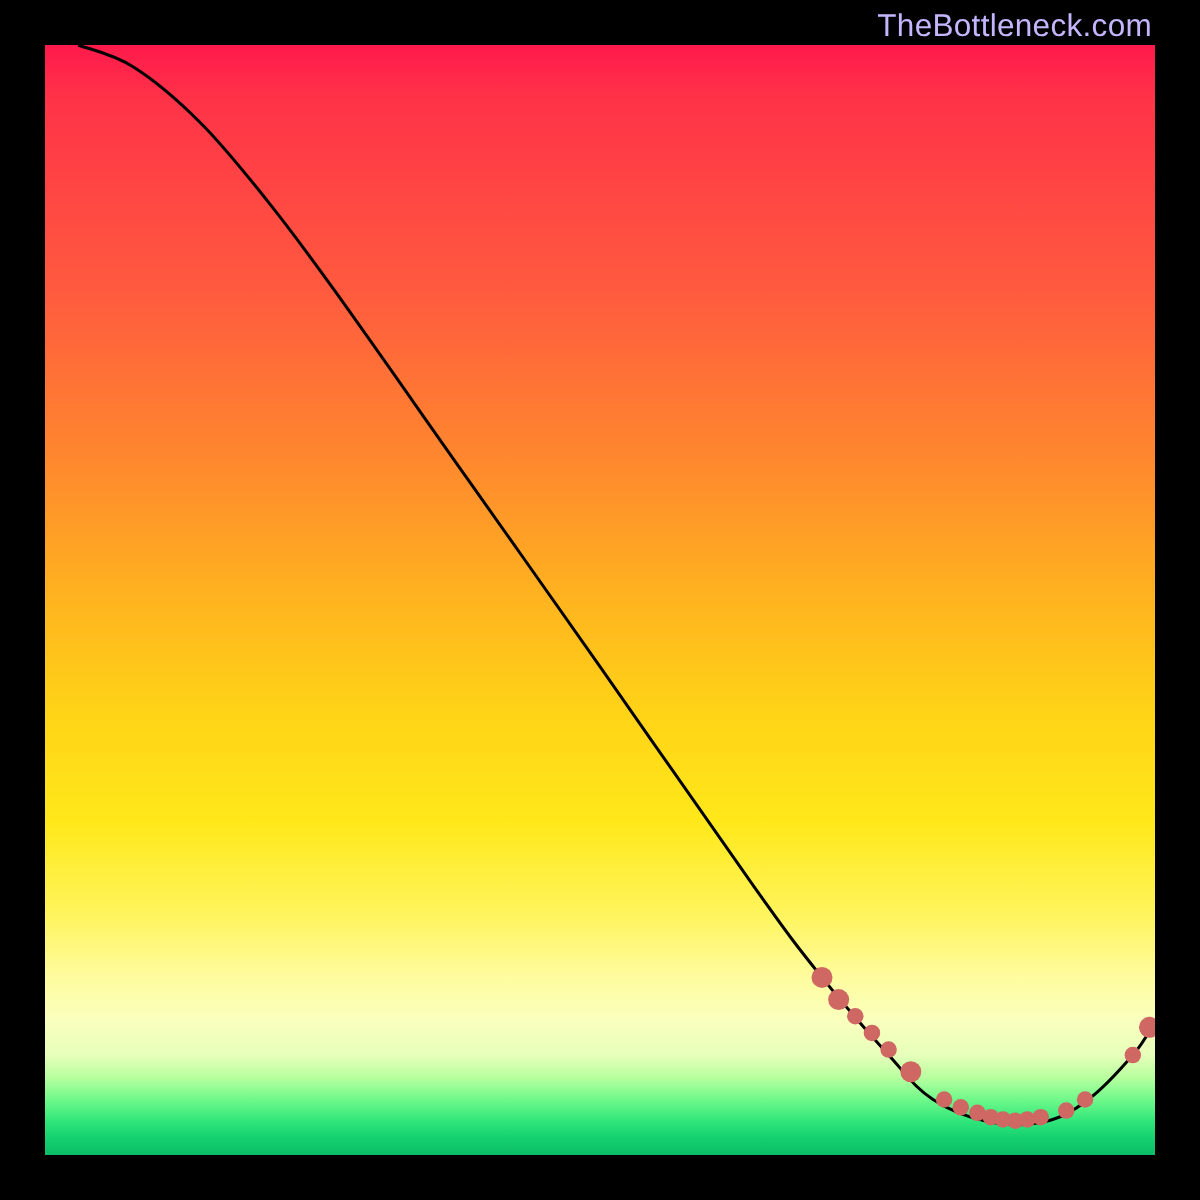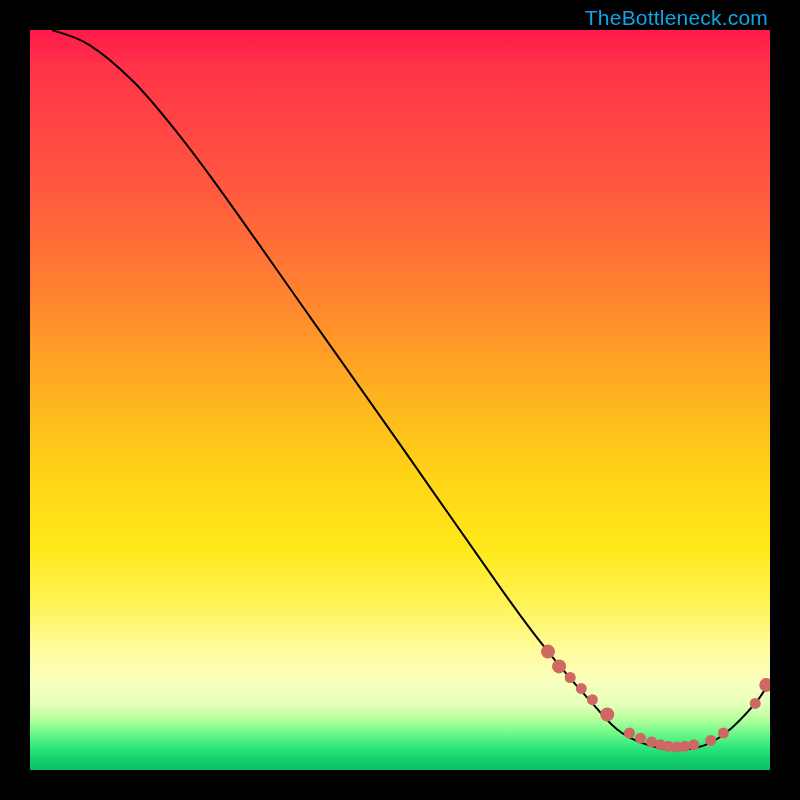--- a/index.html
+++ b/index.html
@@ -42,21 +42,21 @@
       #15d06f 98.5%,
       #0bbd66 100%
     );
   }
   .watermark {
     position: absolute;
     right: 32px;
     top: 6px;
     font-family: Arial, Helvetica, sans-serif;
     font-size: 21px;
-    color: #0ea5e9;
+    color: #c4b5fd;
     letter-spacing: 0.2px;
   }
   svg.curve {
     position: absolute;
     left: 0;
     top: 0;
     width: 740px;
     height: 740px;
     pointer-events: none;
   }

